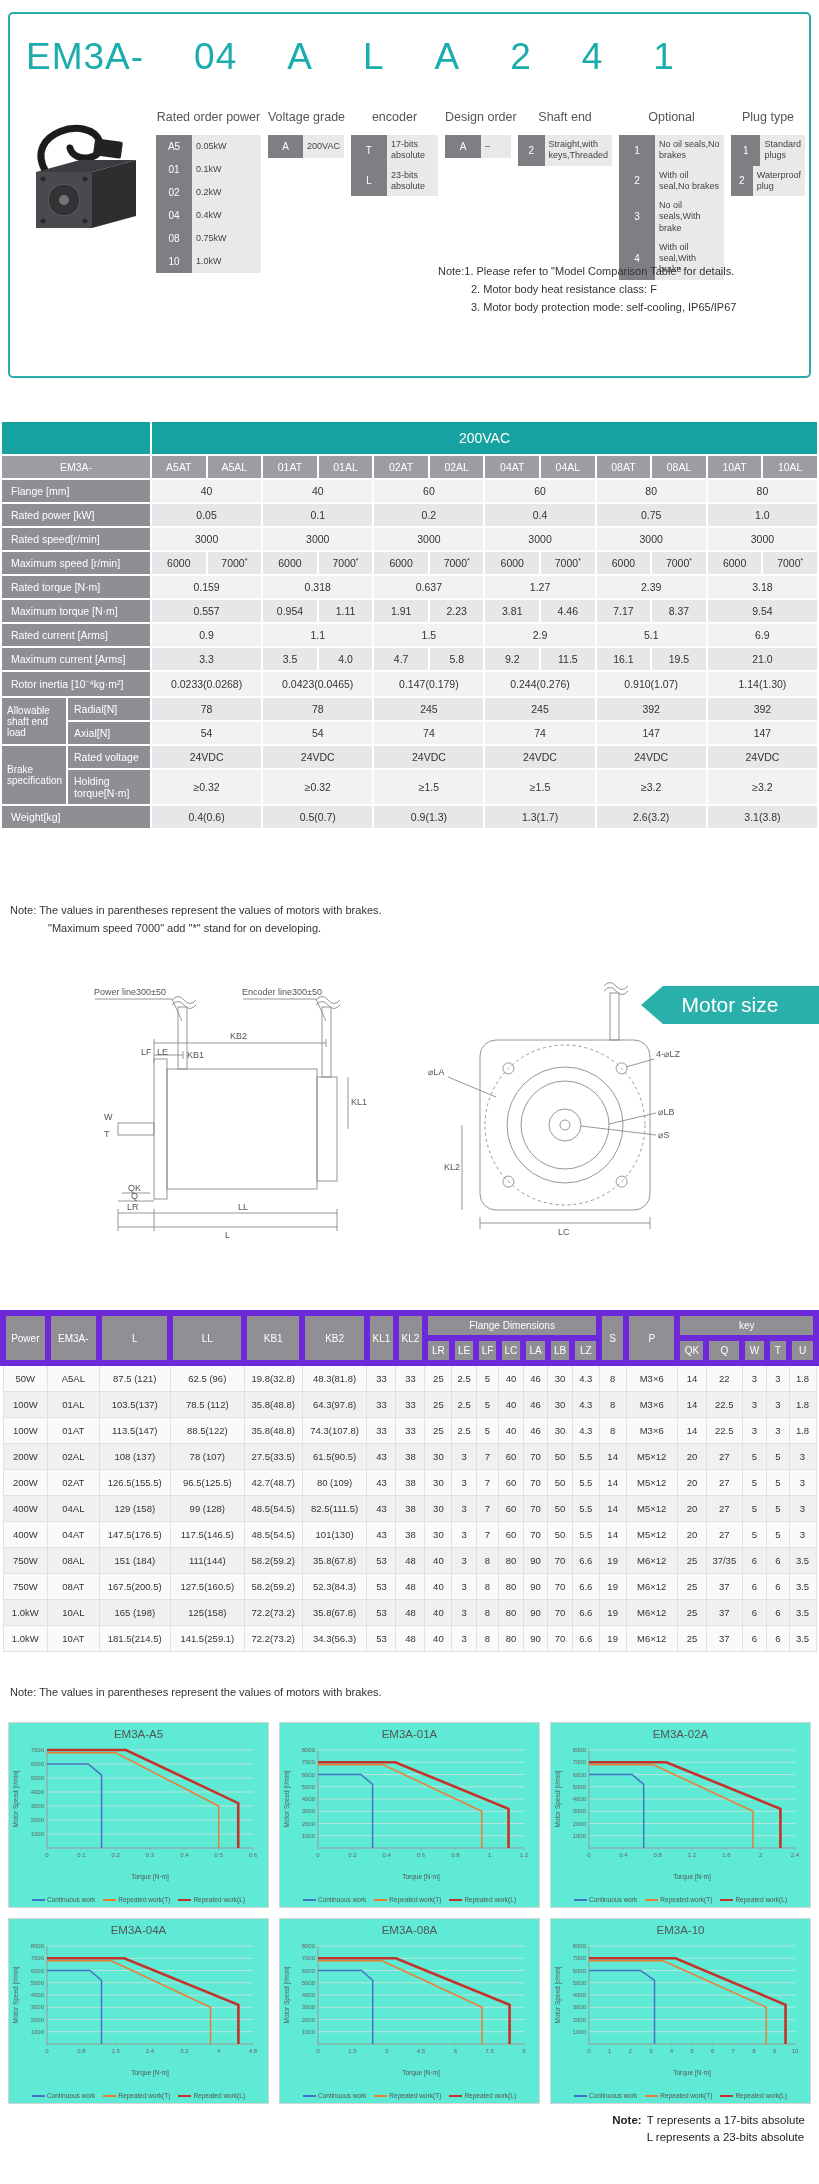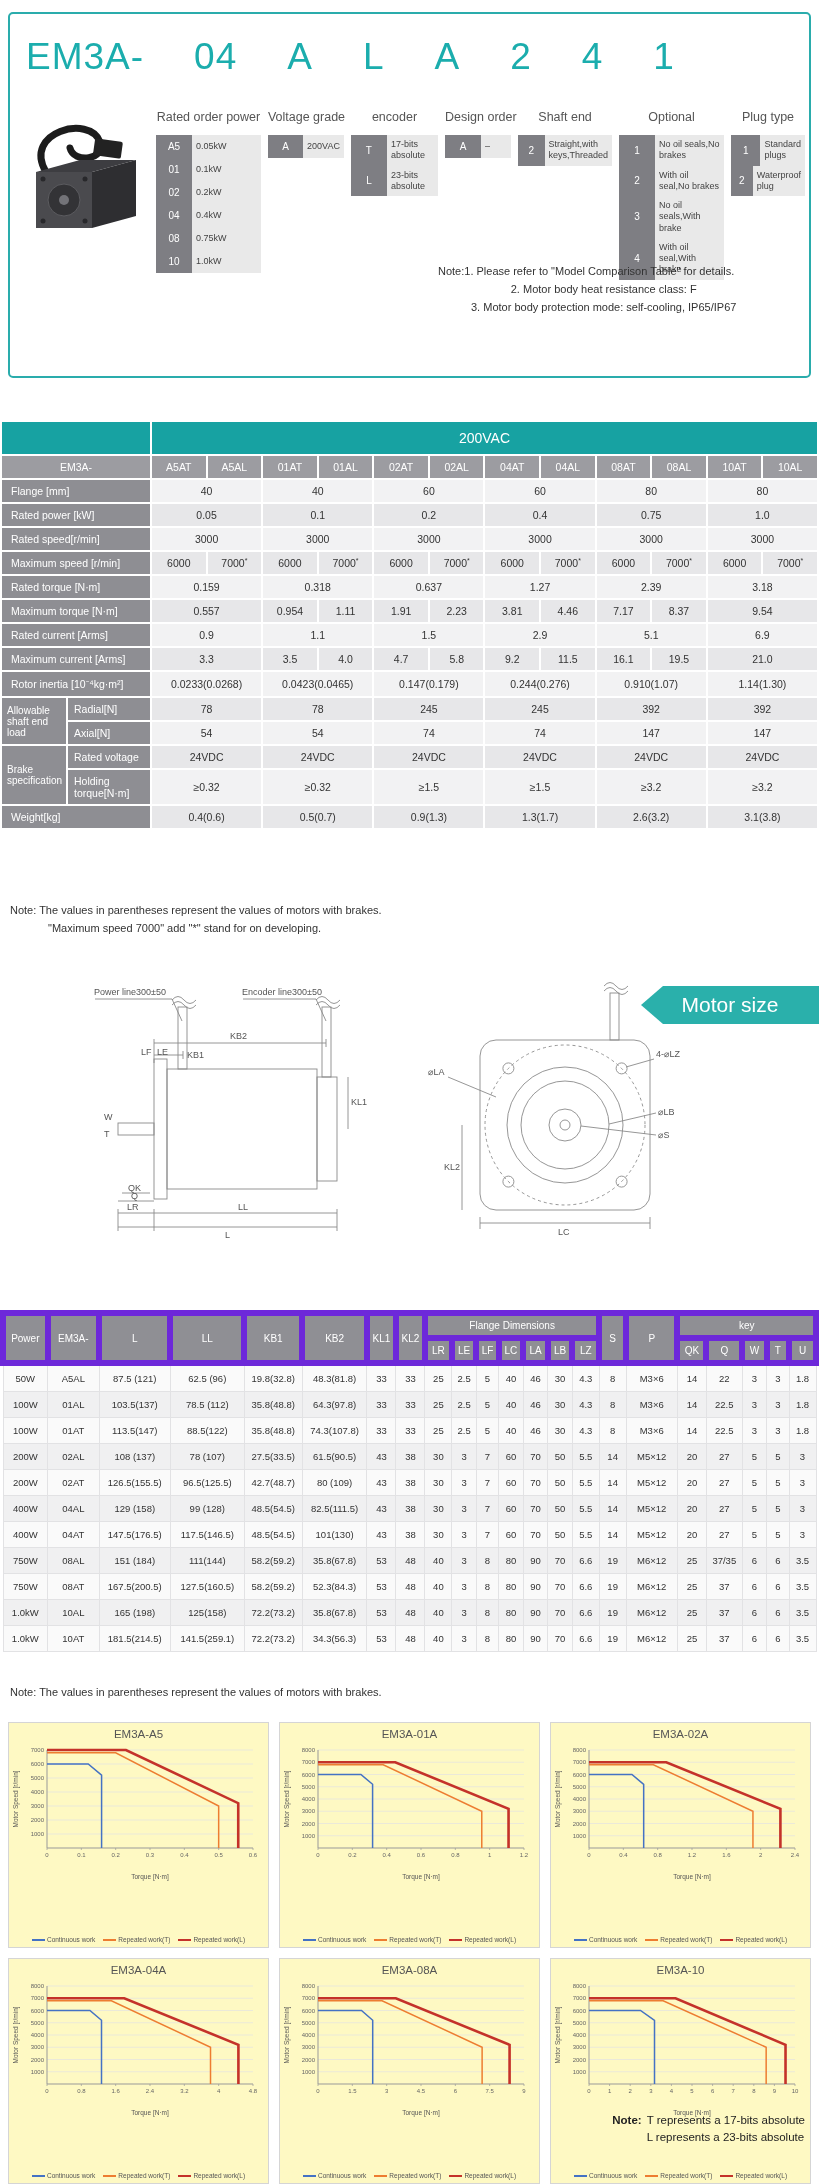--- a/index.html
+++ b/index.html
@@ -13,21 +13,21 @@
   .model-line .seg{min-width:20px;text-align:center;}
   .code-area{position:absolute;left:146px;top:96px;right:4px;display:flex;gap:7px;}
   .code-col{display:flex;flex-direction:column;}
   .col-title{font-size:12.5px;color:#555;text-align:center;margin-bottom:11px;white-space:nowrap;}
   .code-item{display:flex;align-items:stretch;}
   .code-item .code{width:20px;background:#7e7e83;color:#fff;font-size:10px;
                    display:flex;align-items:center;justify-content:center;padding:6px 8px;}
   .code-item .desc{flex:1;background:#e9e9e9;color:#444;font-size:9px;line-height:1.25;
                    display:flex;align-items:center;padding:4px 4px;}
   .box-notes{position:absolute;left:428px;top:248px;font-size:11px;color:#333;line-height:1.65;}
-  .box-notes .ind{padding-left:33px;text-align:center;}
+  .box-notes .ind{padding-left:33px;}
   .photo{position:absolute;left:8px;top:100px;}
   
   .spec-table{position:absolute;left:0;top:420px;width:819px;border-collapse:collapse;table-layout:fixed;}
   .spec-table td{border:2px solid #fff;text-align:center;font-size:10.5px;padding:5px 2px;color:#333;}
   .spec-table tr.vband td{background:#17a2a2;color:#fff;font-size:14px;padding:8px 2px;}
   .spec-table tr.mrow td{background:#9c9ca1;color:#fff;}
   .spec-table td.lbl,.spec-table td.grp,.spec-table td.sub{background:#8e8e93;color:#fff;text-align:left;padding-left:9px;}
   .spec-table td.grp{font-size:10px;padding-left:5px;}
   .spec-table td.sub{padding-left:6px;}
   .spec-table tbody tr:nth-child(odd) td.val{background:#f2f2f3;}
@@ -44,21 +44,21 @@
   
   .dim-table{position:absolute;left:0;top:1310px;width:819px;border-collapse:collapse;table-layout:fixed;}
   .dim-table th{background:#8f8f94;color:#fff;border:6px solid #6d28d9;font-weight:normal;font-size:10px;padding:4px 1px;}
   .dim-table td{border:1px solid #e2e2e4;text-align:center;padding:7px 1px;font-size:9.5px;color:#333;}
   .dim-table tbody tr:nth-child(odd) td{background:#fafafa;}
   .dim-table tbody tr:nth-child(even) td{background:#f0f0f1;}
   .dim-note{position:absolute;left:10px;top:1686px;font-size:11px;color:#333;}
   
   .charts{position:absolute;left:8px;top:1722px;width:803px;display:grid;
           grid-template-columns:repeat(3,1fr);gap:10px;}
-  .chart-card{border:1px solid #d5d5d5;background:#fef9c3;height:226px;position:relative;padding-top:5px;box-sizing:border-box;}
+  .chart-card{border:1px solid #d5d5d5;background:#5eead4;height:186px;position:relative;padding-top:5px;box-sizing:border-box;}
   .chart-title{text-align:center;font-size:11.5px;color:#555;margin-bottom:2px;}
   .legend{position:absolute;bottom:4px;left:0;right:0;display:flex;justify-content:center;
           gap:8px;font-size:6.5px;color:#555;align-items:center;}
   .legend .sw{display:inline-block;width:13px;height:2px;margin-right:2px;}
   .legend .entry{display:flex;align-items:center;}
   .bottom-note{position:absolute;right:14px;top:2112px;font-size:11.5px;color:#222;display:flex;gap:5px;line-height:1.5;}
 </style>
 </head>
 <body>
 

